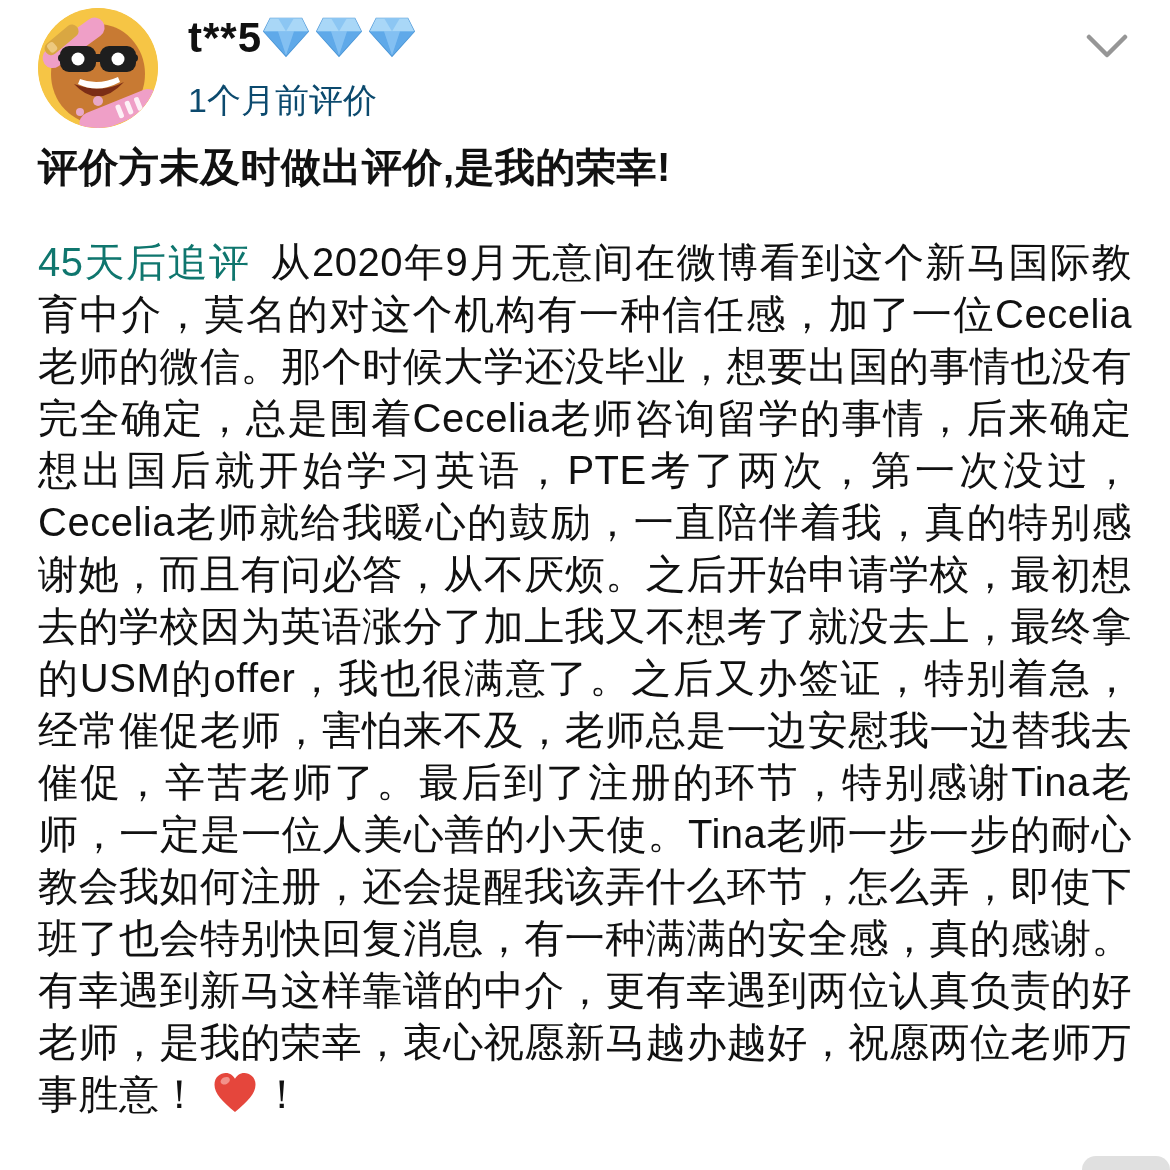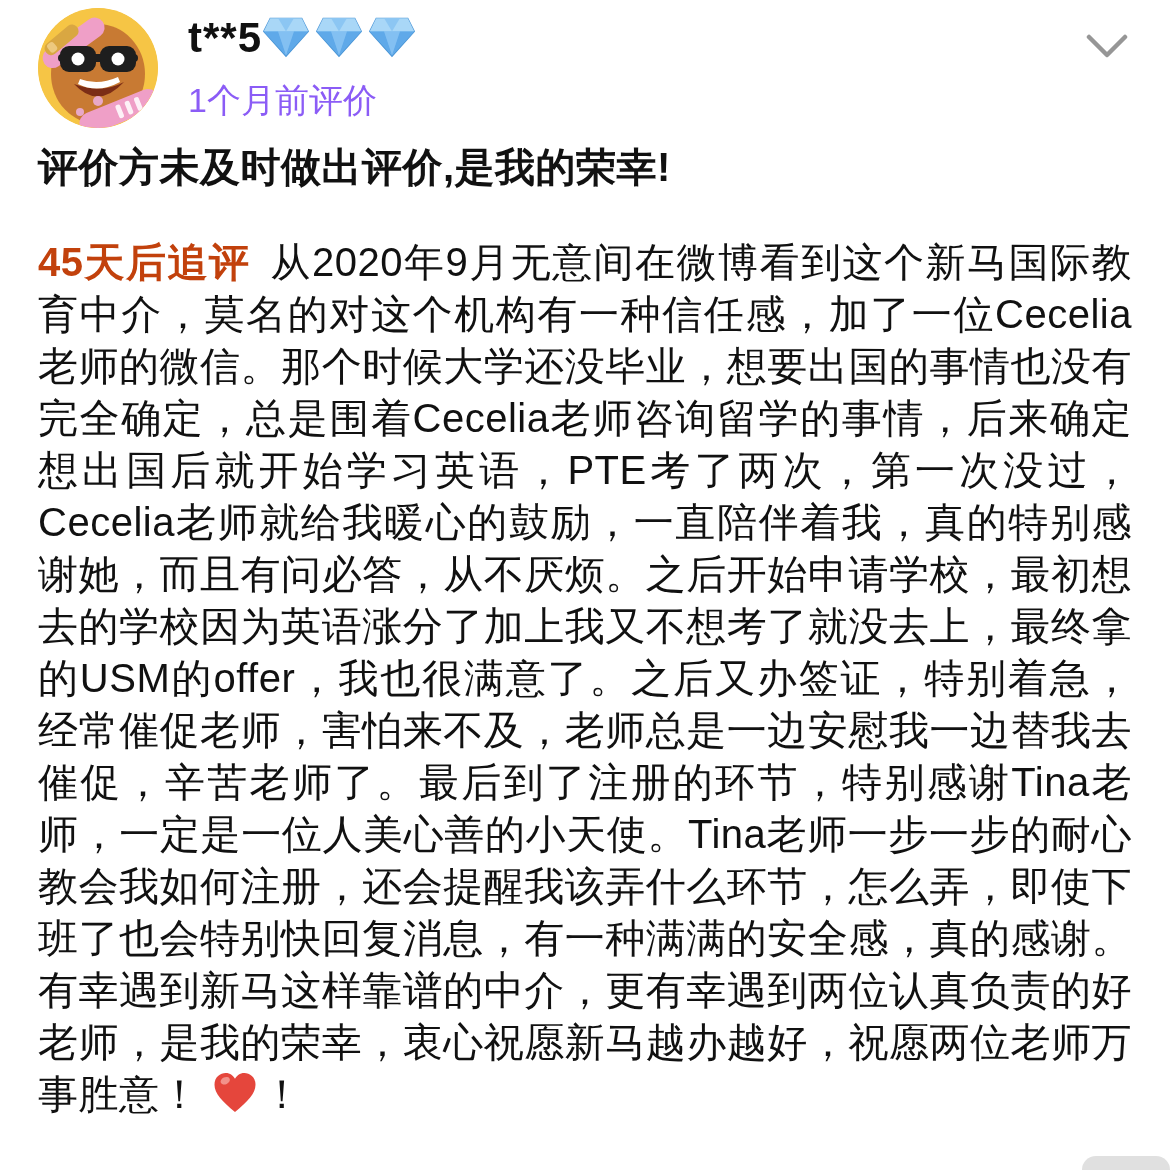--- a/index.html
+++ b/index.html
@@ -19,37 +19,37 @@
   .avatar {
     width: 120px; height: 120px; border-radius: 50%;
     overflow: hidden; flex: 0 0 auto; background: #F6C545;
   }
   .avatar svg { display: block; width: 100%; height: 100%; }
   .header-meta { margin-left: 30px; padding-top: 6px; }
   .user-row { display: flex; align-items: center; }
   .username { font-size: 42px; font-weight: 800; letter-spacing: 1px; }
   .diamonds { display: flex; gap: 5px; align-items: center; }
   .diamonds svg { width: 48px; height: 42px; display: block; }
-  .time { margin-top: 16px; font-size: 34px; color: #8b5cf6; }
+  .time { margin-top: 16px; font-size: 34px; color: #0c4a6e; }
   .chevron { margin-left: auto; margin-top: 22px; padding: 4px; cursor: pointer; }
   .chevron svg { display: block; }
 
   
   .auto-review {
     margin: 14px 0 0 0;
     font-size: 40px; font-weight: 700; line-height: 50px;
     letter-spacing: 0.5px;
   }
   .followup {
     margin: 44px 0 0 0;
     font-size: 40px; font-weight: 500; line-height: 52px;
     text-align: justify;
     letter-spacing: 0.5px;
   }
-  .followup-tag { color: #c2410c; font-weight: 700; margin-right: 20px; }
+  .followup-tag { color: #0f766e; font-weight: 400; margin-right: 20px; }
   .heart svg { width: 46px; height: 42px; vertical-align: -6px; margin: 0 4px 0 12px; }
 
   
   .float-btn {
     position: absolute; right: 0; bottom: -14px;
     width: 88px; height: 28px;
     background: #E0E0E0; border-radius: 16px;
   }
 </style>
 </head>

